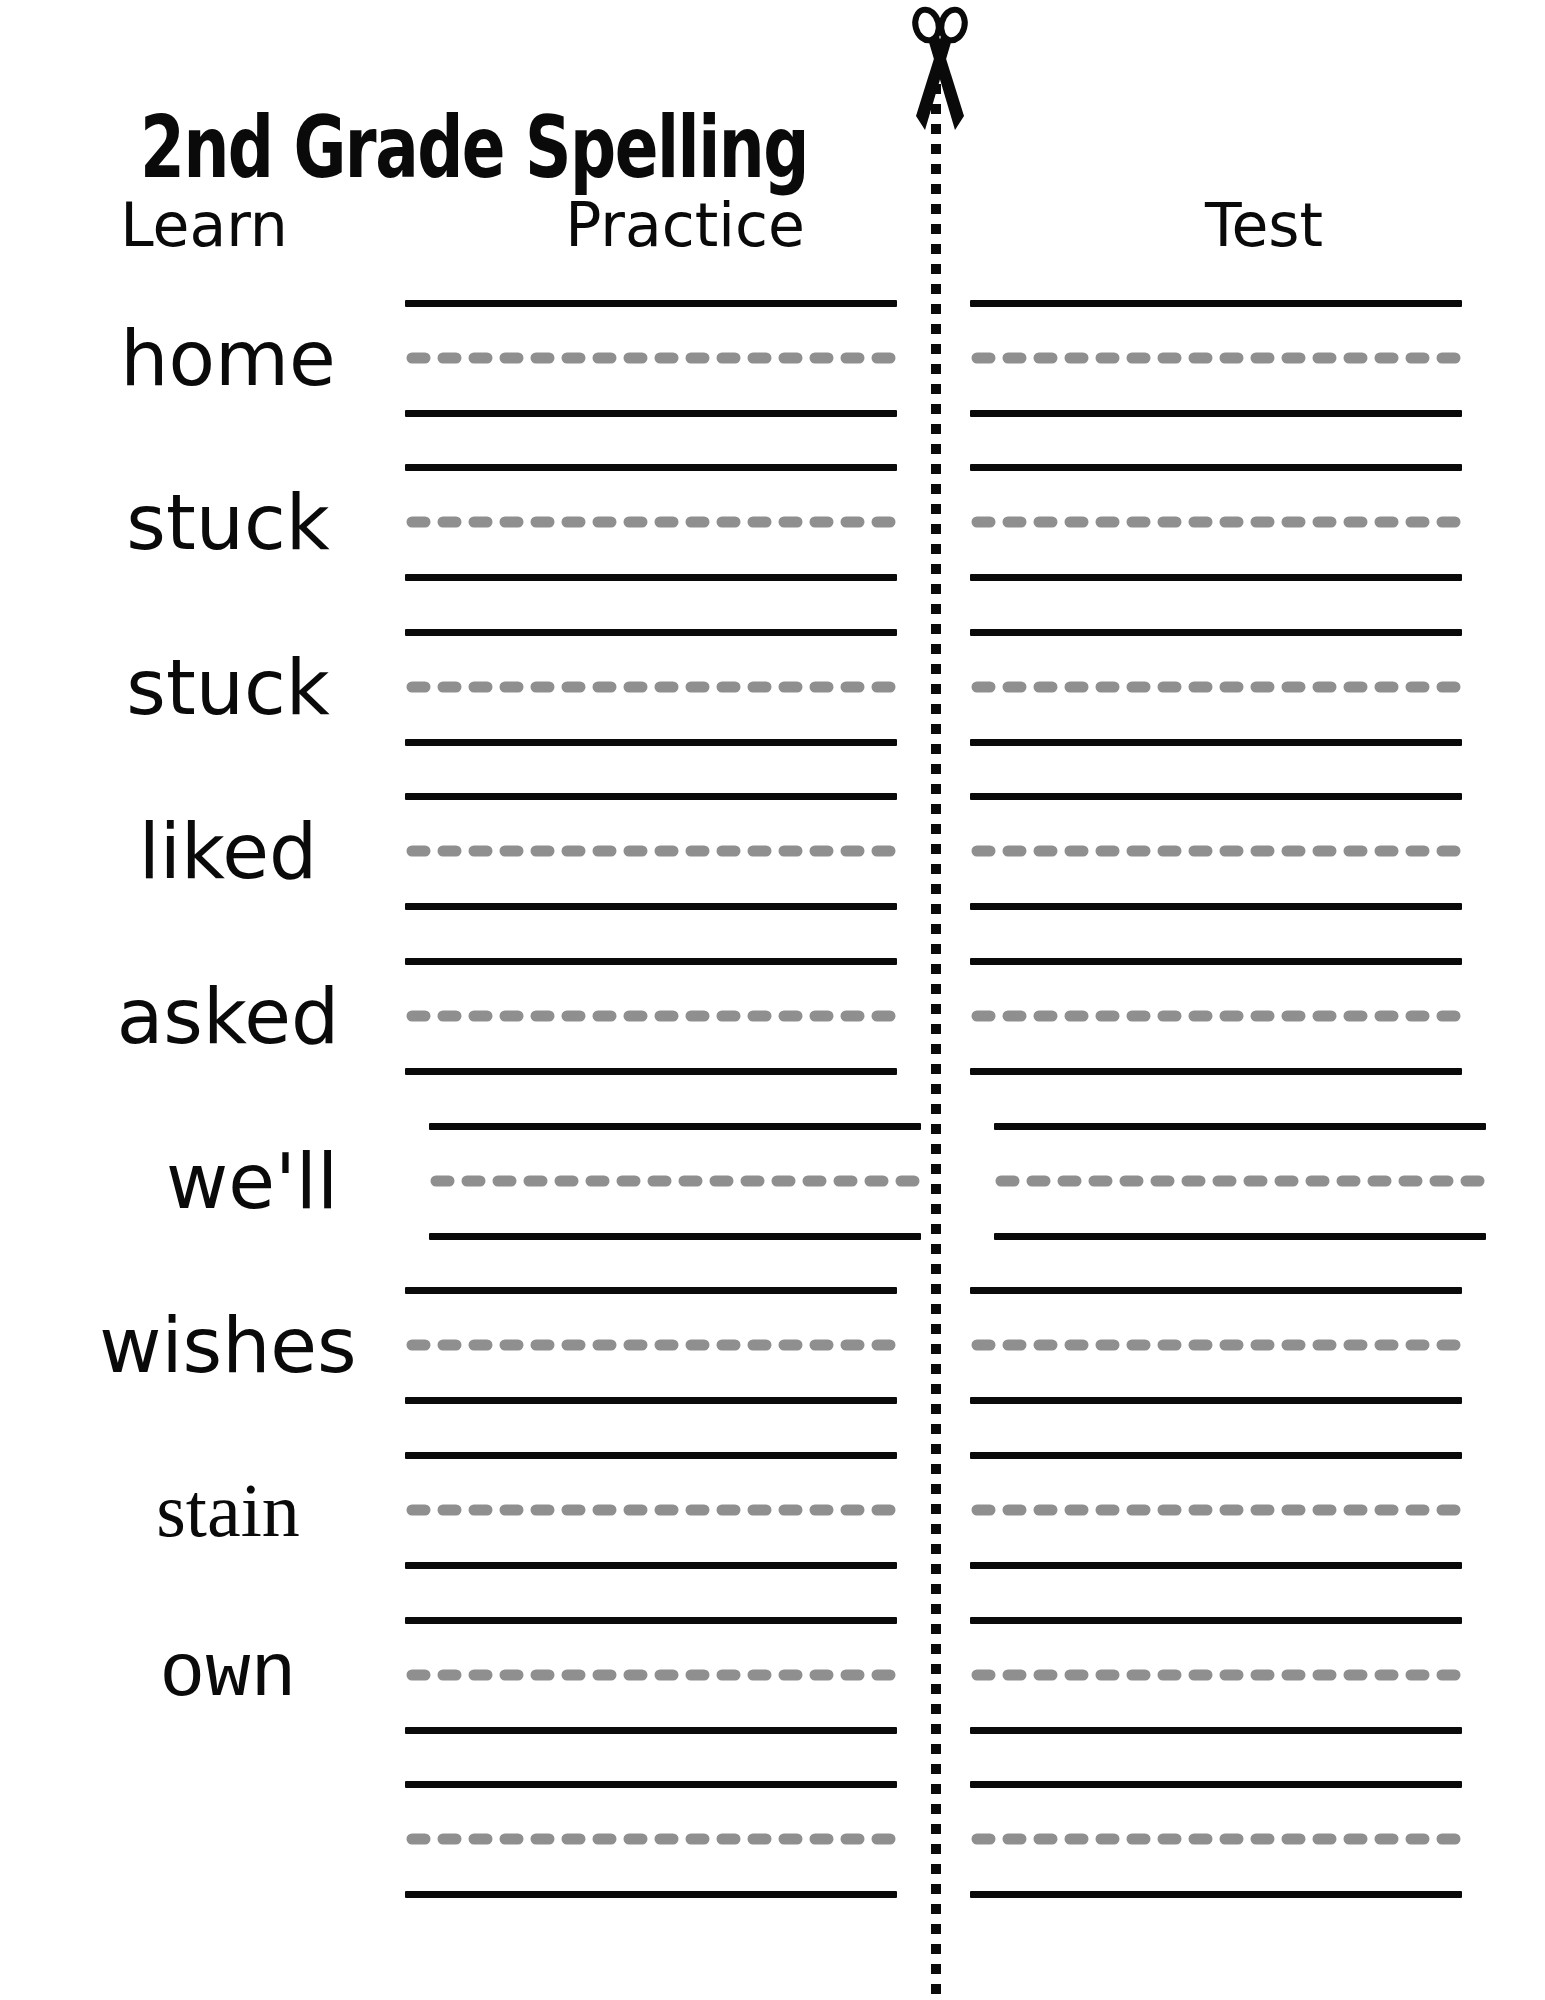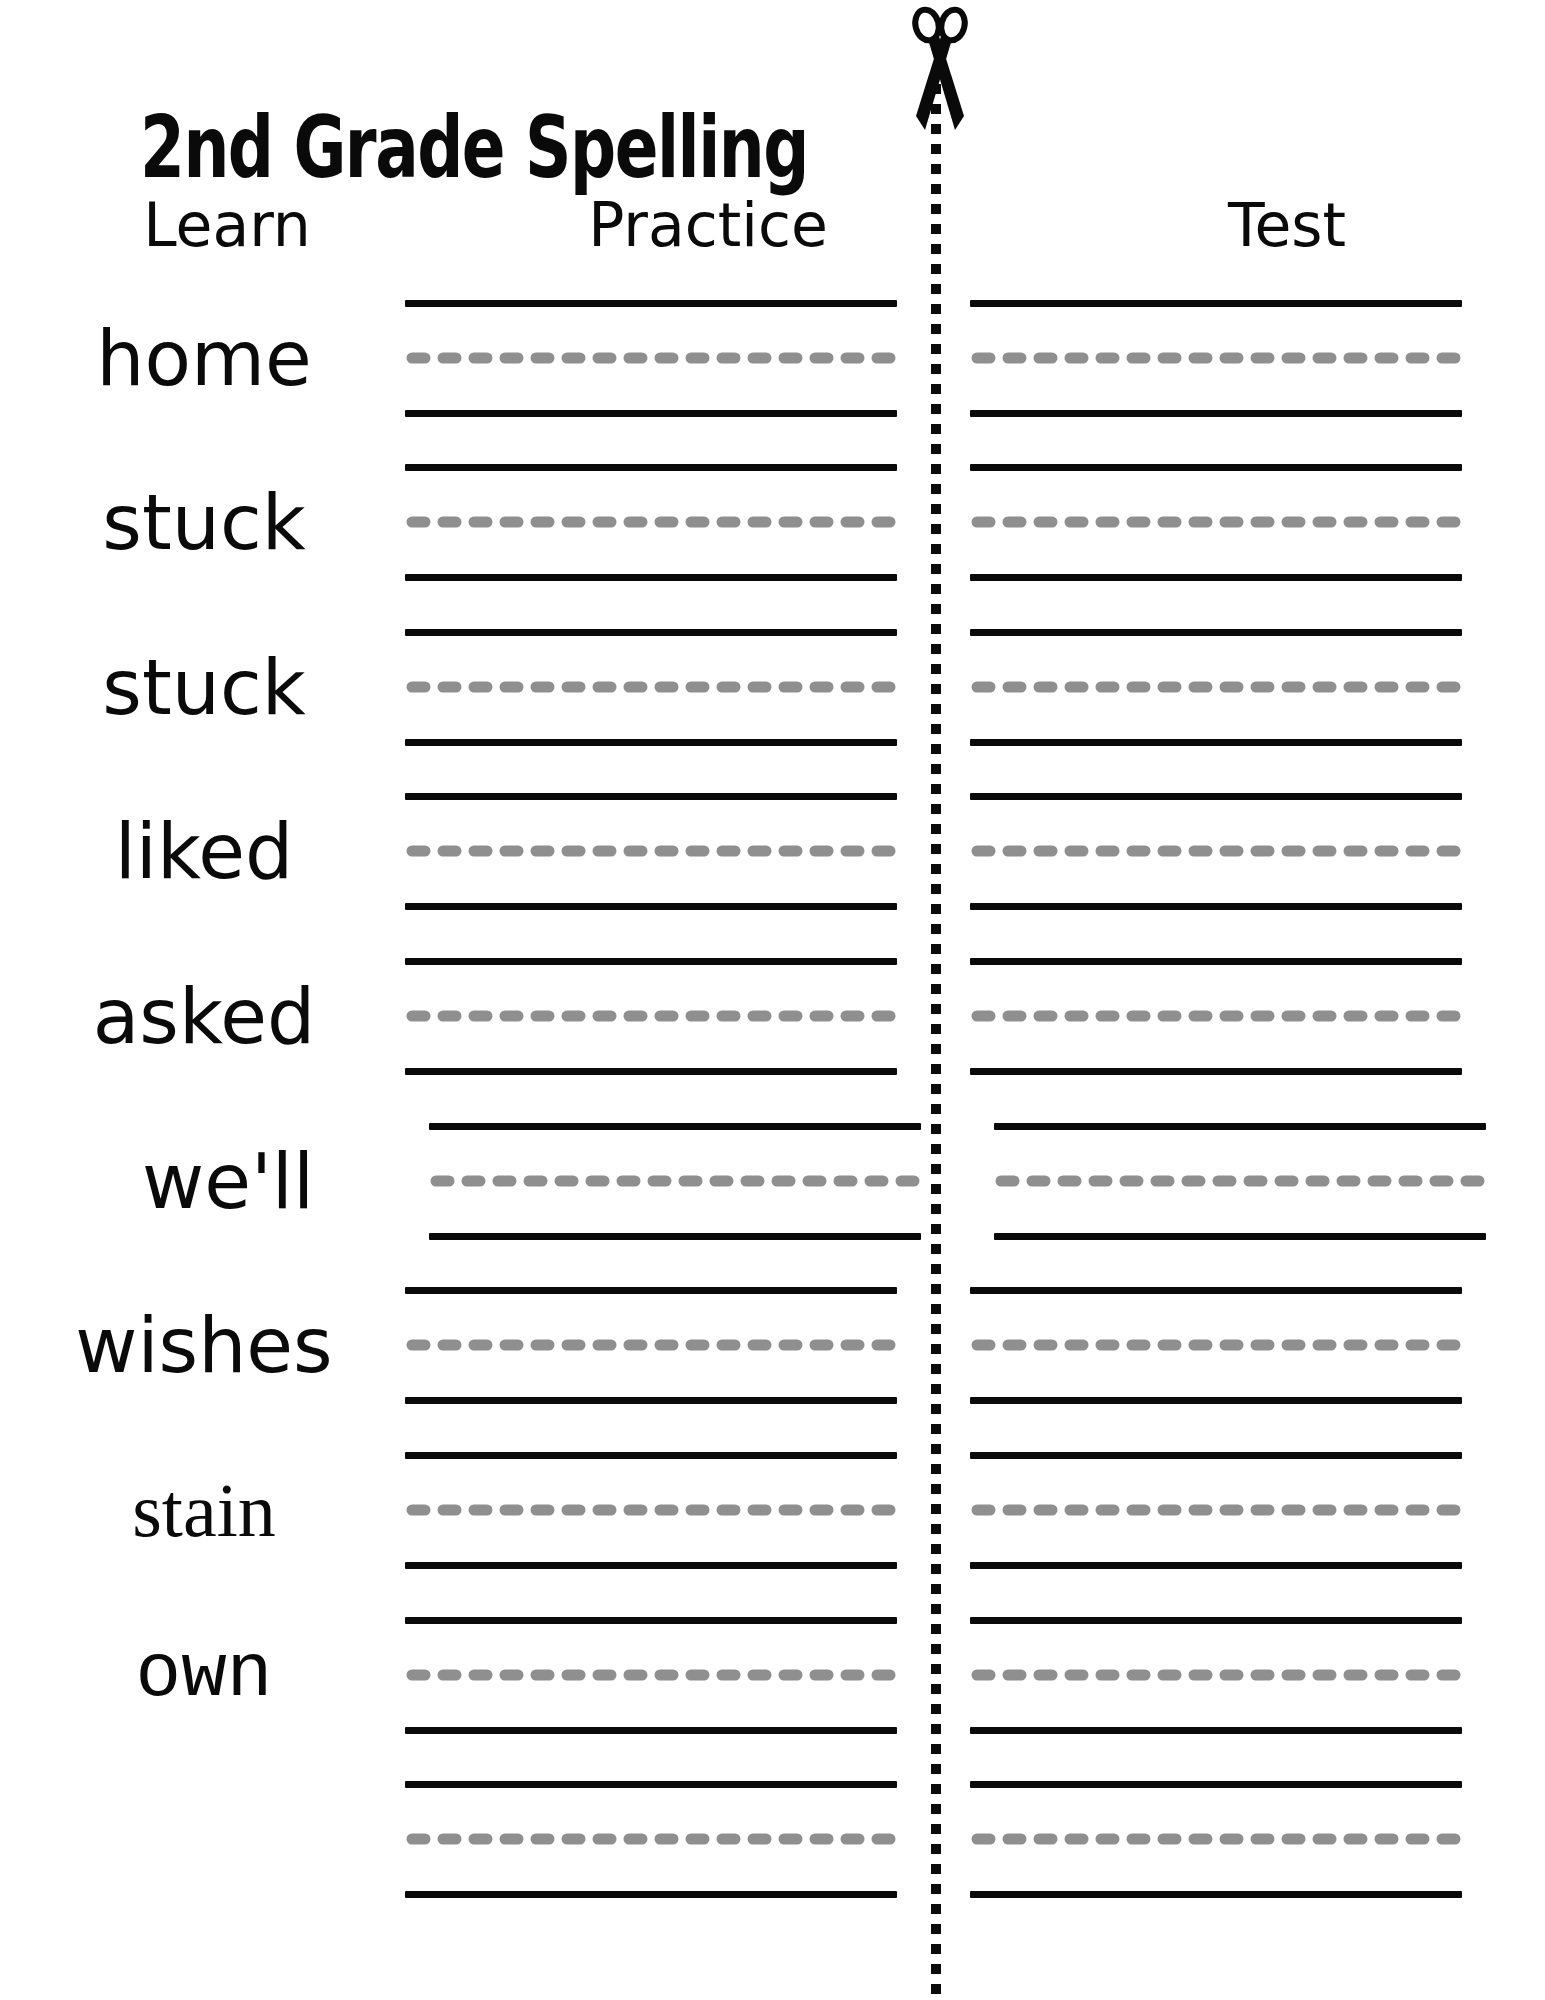--- a/index.html
+++ b/index.html
@@ -27,21 +27,20 @@
   }
   .hdr {
     position: absolute;
     top: 180px;
     height: 90px;
     display: flex;
     align-items: center;
     justify-content: center;
     font-size: 60px;
     white-space: nowrap;
-    padding-left: 23px;
   }
   .hdr-learn    { left: 0;     width: 408px; }
   .hdr-practice { left: 405px; width: 560px; }
   .hdr-test     { left: 1012px; width: 504px; }
 
   .cutline {
     position: absolute;
     left: 931px;
     top: 84px;
     width: 10px;
@@ -69,20 +68,21 @@
     position: absolute;
     left: 0;
     top: 0;
     width: 408px;
     height: 117px;
     display: flex;
     align-items: center;
     justify-content: center;
     font-size: 76px;
     white-space: nowrap;
+    padding-left: 24px;
   }
   .lines {
     position: absolute;
     top: 0;
     width: 492px;
     height: 117px;
   }
   .lines.practice { left: 405px; }
   .lines.test     { left: 970px; }
   .solid {

